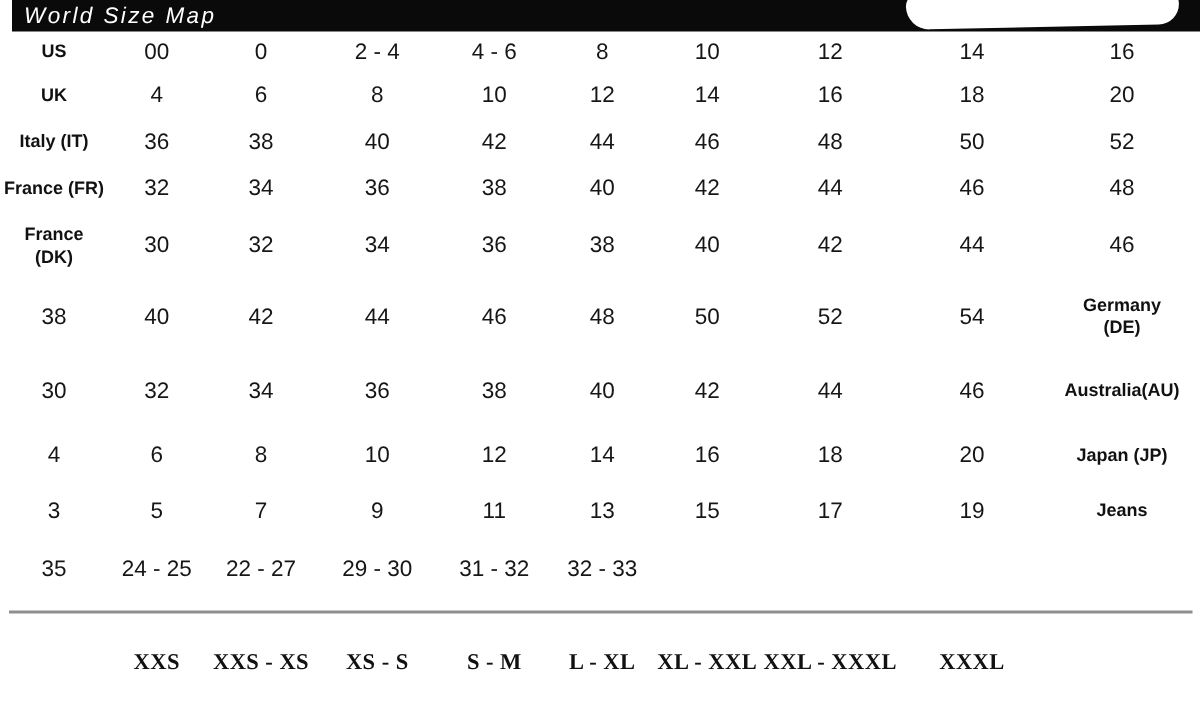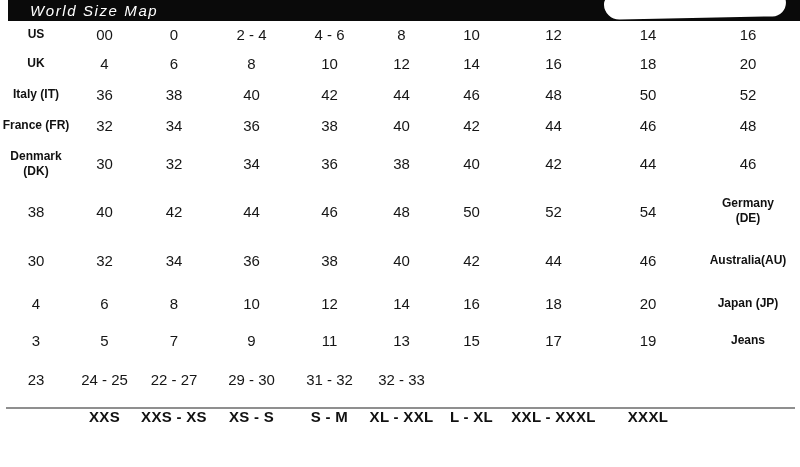--- a/index.html
+++ b/index.html
@@ -16,21 +16,21 @@
   
   .title-bar {
     position: absolute;
     left: 8px; top: 0; right: 0;
     height: 21px;
     background: #0a0a0a;
     display: flex;
     align-items: center;
   }
   .title-text {
-    padding-left: 22px;
+    padding-left: 8px;
     color: #ffffff;
     font-size: 15px;
     font-style: italic;
     letter-spacing: 1.6px;
     white-space: nowrap;
   }
   .whiteout {
     position: absolute;
     left: 604px; top: -6px;
     width: 182px; height: 24px;
@@ -62,24 +62,25 @@
     color: #111111;
   }
   .separator {
     position: absolute;
     left: 6px; top: 407px;
     width: 789px; height: 2px;
     background: #8f8f8f;
   }
   .footer-grid {
     position: absolute;
-    left: 0; top: 398px;
+    left: 0; top: 424px;
     width: 800px; height: 36px;
     display: grid;
     grid-template-columns: 72px 65px 74px 81px 75px 69px 71px 93px 96px 104px;
+    font-family: Liberation Serif, serif;
   }
   .footer-grid .cell { font-weight: bold; font-size: 15px; color: #111111; letter-spacing: 0.3px; }
 </style>
 </head>
 <body>
 
 <div class="page">
 
   <div class="title-bar">
     <span class="title-text">World Size Map</span>
@@ -129,21 +130,21 @@
       <div class="cell value">32</div>
       <div class="cell value">34</div>
       <div class="cell value">36</div>
       <div class="cell value">38</div>
       <div class="cell value">40</div>
       <div class="cell value">42</div>
       <div class="cell value">44</div>
       <div class="cell value">46</div>
       <div class="cell value">48</div>
       <div class="cell label">
-        <span>Denmark</span>
+        <span>France</span>
         <span>(DK)</span>
       </div>
       <div class="cell value">30</div>
       <div class="cell value">32</div>
       <div class="cell value">34</div>
       <div class="cell value">36</div>
       <div class="cell value">38</div>
       <div class="cell value">40</div>
       <div class="cell value">42</div>
       <div class="cell value">44</div>
@@ -190,37 +191,37 @@
       <div class="cell value">7</div>
       <div class="cell value">9</div>
       <div class="cell value">11</div>
       <div class="cell value">13</div>
       <div class="cell value">15</div>
       <div class="cell value">17</div>
       <div class="cell value">19</div>
       <div class="cell label">
         <span>Jeans</span>
       </div>
-      <div class="cell value">23</div>
+      <div class="cell value">35</div>
       <div class="cell value">24 - 25</div>
       <div class="cell value">22 - 27</div>
       <div class="cell value">29 - 30</div>
       <div class="cell value">31 - 32</div>
       <div class="cell value">32 - 33</div>
       <div class="cell value"></div>
       <div class="cell value"></div>
     </div>
 
   <div class="separator"></div>
 
   <div class="footer-grid" id="table-footer">
       <div class="cell"></div>
       <div class="cell">XXS</div>
       <div class="cell">XXS - XS</div>
       <div class="cell">XS - S</div>
       <div class="cell">S - M</div>
+      <div class="cell">L - XL</div>
       <div class="cell">XL - XXL</div>
-      <div class="cell">L - XL</div>
       <div class="cell">XXL - XXXL</div>
       <div class="cell">XXXL</div>
     </div>
 
 </div>
 
 </body></html>

